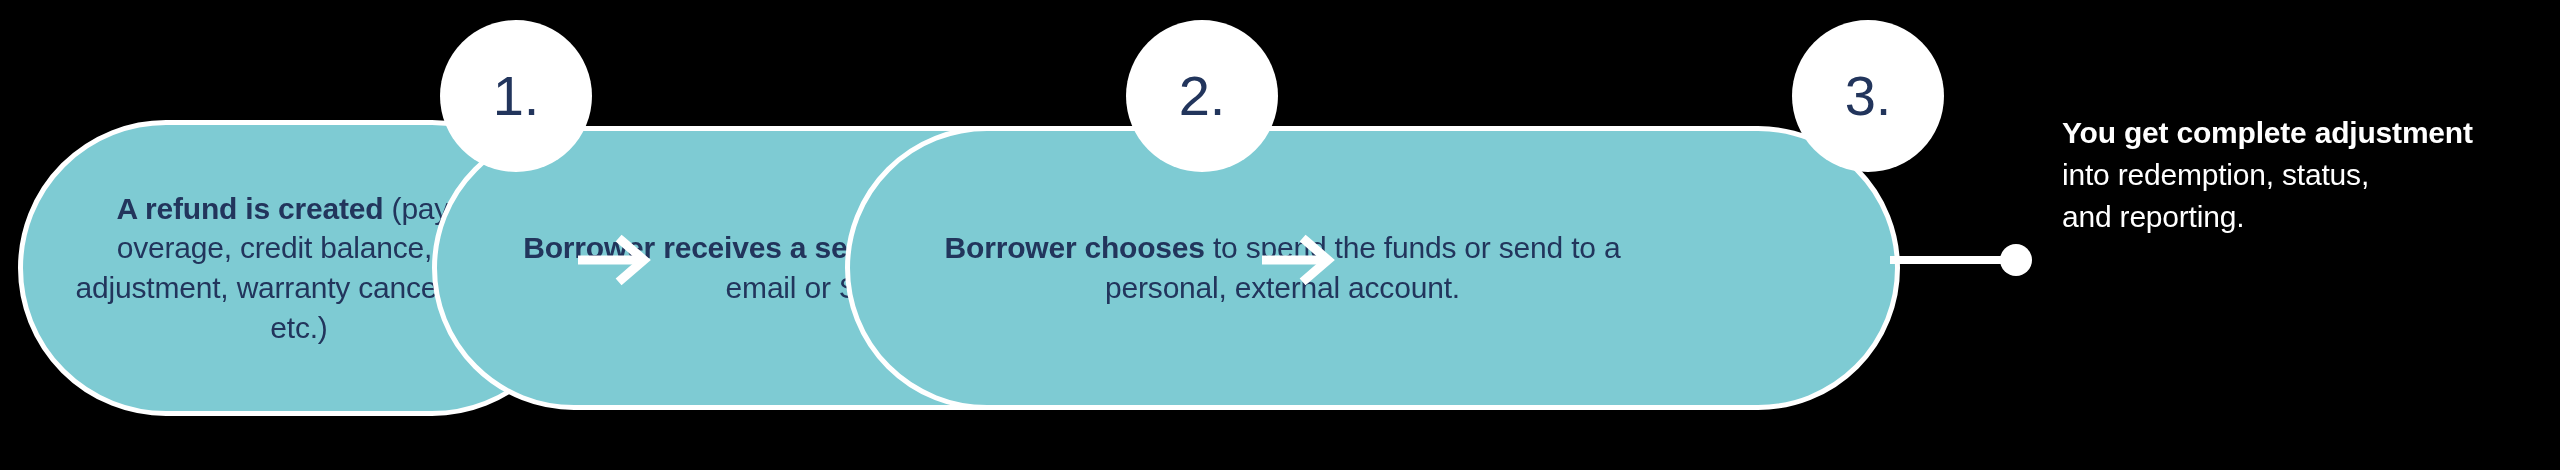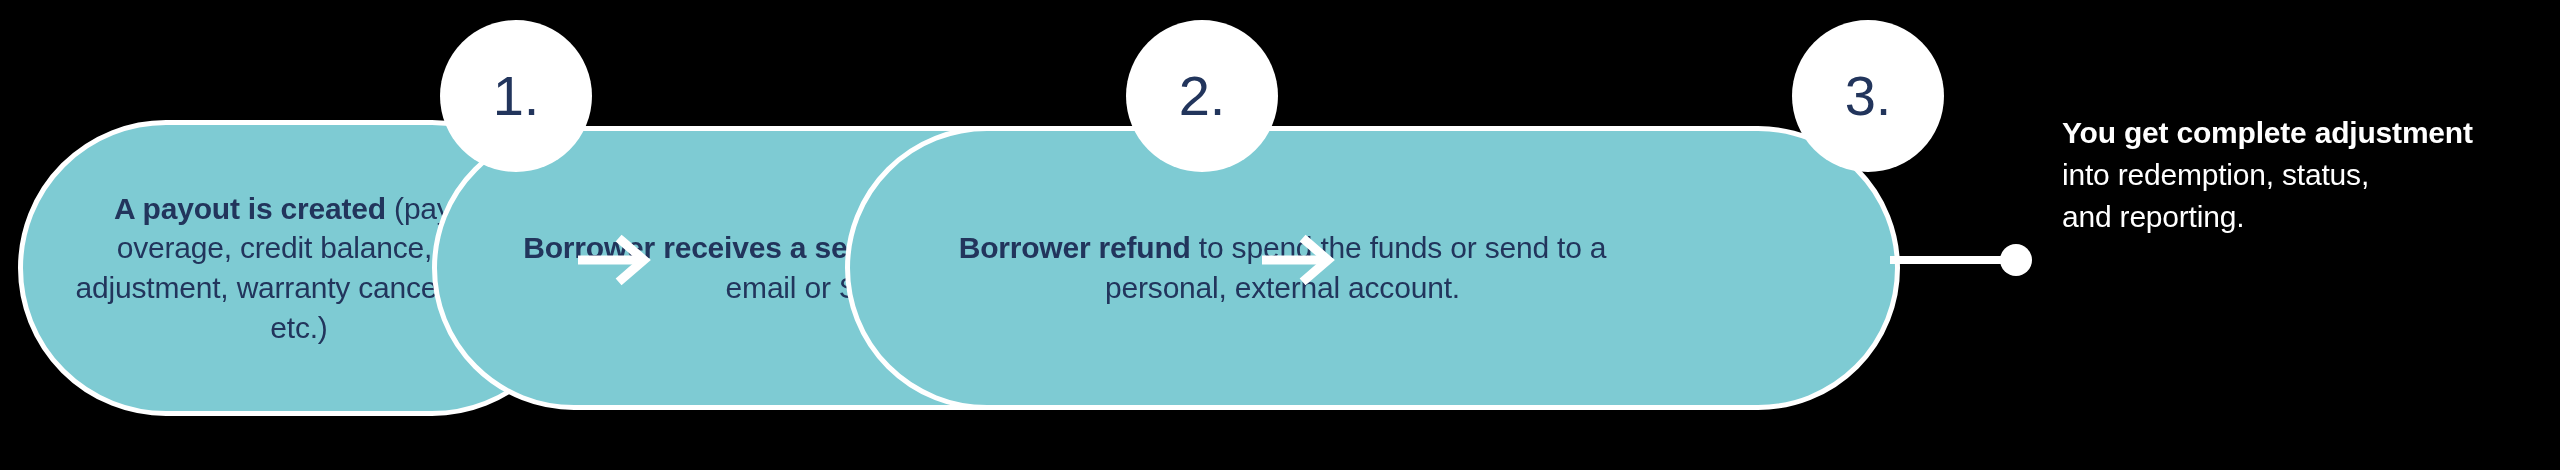--- a/index.html
+++ b/index.html
@@ -109,33 +109,33 @@
   #outcome-text b { font-weight: 700; }
   #outcome-text .line { display: block; white-space: nowrap; }
 </style>
 </head>
 <body>
 
 <div id="canvas">
 
   <div class="step-card" id="card-1">
     <div class="card-text">
-      <b>A payout is created</b><span> (payoff overage, credit balance, fee adjustment, warranty cancellation, etc.)</span>
+      <b>A refund is created</b><span> (payoff overage, credit balance, fee adjustment, warranty cancellation, etc.)</span>
     </div>
   </div>
 
   <div class="step-card" id="card-2">
     <div class="card-text">
       <b>Borrower receives a secure payout link</b><span> by email or SMS.</span>
     </div>
   </div>
 
   <div class="step-card" id="card-3">
     <div class="card-text">
-      <b>Borrower refund</b><span> to spend the funds or send to a personal, external account.</span>
+      <b>Borrower chooses</b><span> to spend the funds or send to a personal, external account.</span>
     </div>
   </div>
 
   <svg class="arrow-connector" id="arrow-1" width="74" height="56" viewBox="0 0 74 56" aria-hidden="true">
     <line x1="0" y1="28" x2="62" y2="28" stroke="#ffffff" stroke-width="9"></line>
     <polyline points="44,9 66,28 44,47" fill="none" stroke="#ffffff" stroke-width="9" stroke-linecap="square" stroke-linejoin="miter"></polyline>
   </svg>
 
   <svg class="arrow-connector" id="arrow-2" width="74" height="56" viewBox="0 0 74 56" aria-hidden="true">
     <line x1="0" y1="28" x2="62" y2="28" stroke="#ffffff" stroke-width="9"></line>

